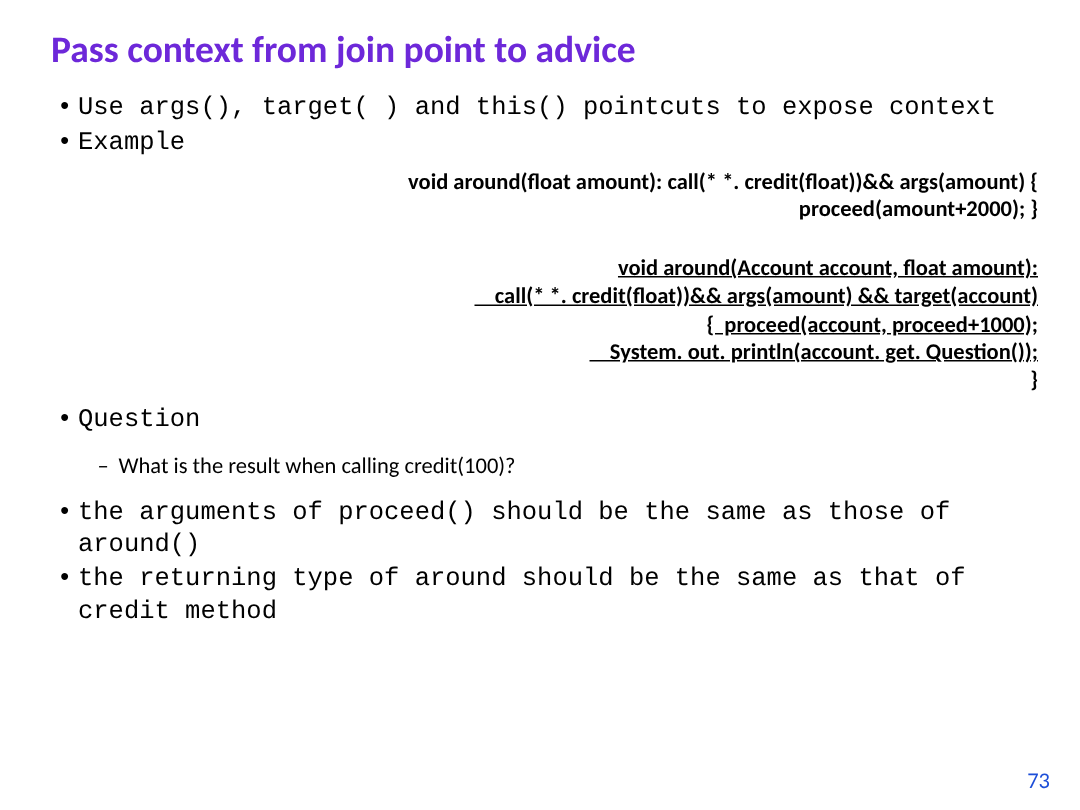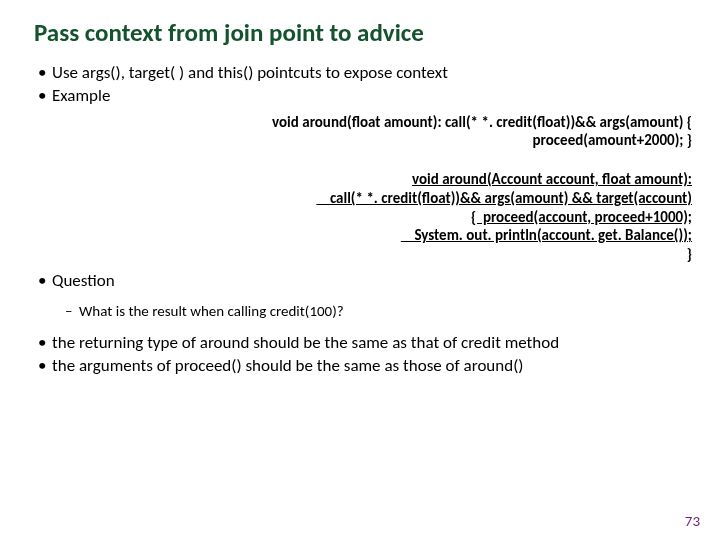--- a/index.html
+++ b/index.html
@@ -16,36 +16,37 @@
   .slide {
     box-sizing: border-box;
     width: 720px;
     height: 540px;
     padding: 18px 28px 0 28px;
     position: relative;
   }
   .title {
     font-size: 25px;
     font-weight: 600;
-    color: #14532d;
+    color: #6d28d9;
     line-height: 1.2;
     padding-left: 6px;
     margin-bottom: 14px;
   }
   ul.top {
     list-style: none;
     margin: 0;
     padding: 0 0 0 10px;
     font-size: 17px;
     line-height: 1.25;
   }
   ul.top > li {
     position: relative;
     padding-left: 14px;
     margin: 0 0 2px 0;
+    font-family: Liberation Mono, monospace;
   }
   ul.top > li::before {
     content: "•";
     position: absolute;
     left: 0;
     top: 0;
     color: #000;
   }
   .code-block {
     font-size: 15px;
@@ -72,21 +73,21 @@
     content: "–";
     position: absolute;
     left: 0;
     top: 0;
   }
   .page-num {
     position: absolute;
     right: 20px;
     bottom: 10px;
     font-size: 15px;
-    color: #701a75;
+    color: #1d4ed8;
   }
 </style>
 </head>
 <body>
 
 <div class="slide">
 
   <div class="title">Pass context from join point to advice</div>
 
   <ul class="top">
@@ -96,31 +97,31 @@
 
   <div class="code-block">
     <div class="row">void around(float amount): call(* *. credit(float))&amp;&amp; args(amount) {</div>
     <div class="row">    proceed(amount+2000); }</div>
   </div>
 
   <div class="code-block second">
     <div class="row">void around(Account account, float amount):</div>
     <div class="row">    call(* *. credit(float))&amp;&amp; args(amount) &amp;&amp; target(account)</div>
     <div class="row">{  proceed(account, proceed+1000);</div>
-    <div class="row">    System. out. println(account. get. Balance());</div>
+    <div class="row">    System. out. println(account. get. Question());</div>
     <div class="row">}</div>
   </div>
 
   <ul class="top">
     <li>Question</li>
   </ul>
 
   <ul class="sub">
     <li>What is the result when calling credit(100)?</li>
   </ul>
 
   <ul class="top">
+    <li>the arguments of proceed() should be the same as those of around()</li>
     <li>the returning type of around should be the same as that of credit method</li>
-    <li>the arguments of proceed() should be the same as those of around()</li>
   </ul>
 
   <div class="page-num">73</div>
 </div>
 
 </body></html>

